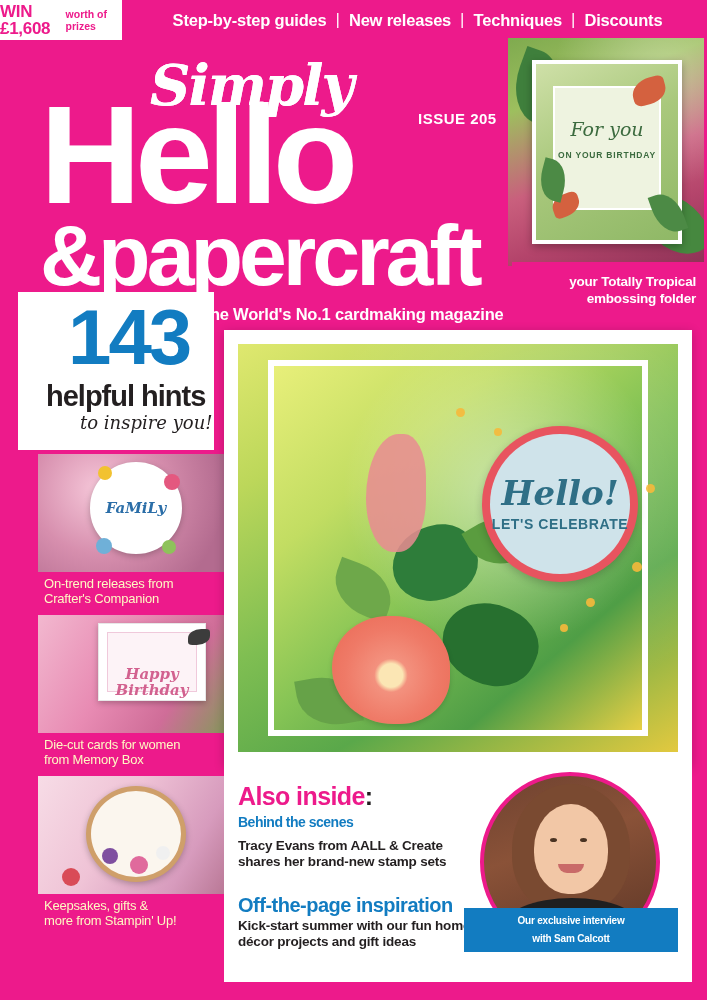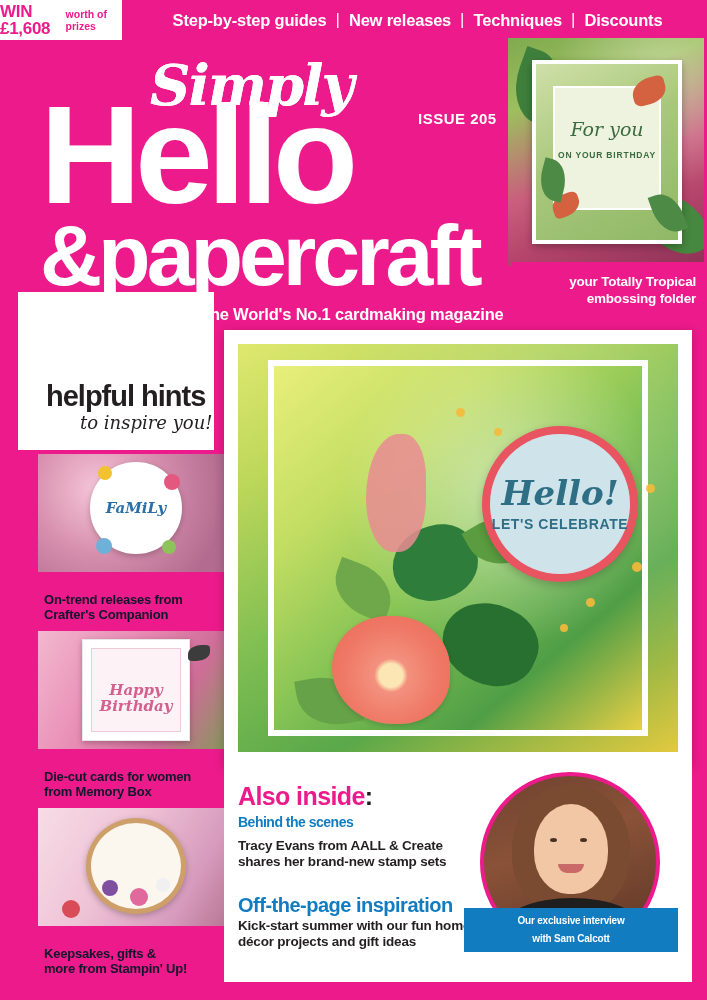--- a/index.html
+++ b/index.html
@@ -131,41 +131,41 @@
   }
   .hints-sub2 {
     position: absolute; left: 62px; top: 120px;
     font-family: "DejaVu Serif", serif; font-style: italic;
     font-size: 18px; color: #231f20;
   }
 
   .thumb { position: relative; width: 196px; margin-top: 4px; margin-left: 20px; }
   .thumb .ph { width: 196px; height: 118px; position: relative; overflow: hidden; }
   .thumb .cap {
-    background: #ED1A8B; color: #0f172a; padding: 20px 6px 5px 6px;
-    font-size: 13px; font-weight: bold; line-height: 15px; letter-spacing: -0.2px;
+    background: #ED1A8B; color: #fef9c3; padding: 4px 6px 5px 6px;
+    font-size: 13px; font-weight: normal; line-height: 15px; letter-spacing: -0.2px;
   }
   .ph1 { background: radial-gradient(circle at 30% 30%, #f5c6d8, #d78fae 40%, #b36b8f 80%); }
   .ph2 { background: linear-gradient(120deg,#f2b8cf,#e88bb3 40%,#cf6d98 70%, #7e9c55 100%); }
   .ph3 { background: linear-gradient(120deg,#f7dce6,#efc3d6 40%, #d79bbd 75%, #b4728f 100%); }
 
   .circ-card {
     position: absolute; left: 52px; top: 8px; width: 92px; height: 92px;
     border-radius: 50%; background: #ffffff;
     border: 3px solid #ffffff; box-shadow: 0 2px 6px rgba(0,0,0,.25);
     display: flex; align-items: center; justify-content: center;
   }
   .circ-card .fam {
     font-family: "DejaVu Serif", serif; font-weight: bold; font-style: italic;
     font-size: 15px; color: #2b6ea8; text-align: center; line-height: 14px;
   }
   .dot { position: absolute; border-radius: 50%; }
 
   .bd-card {
-    position: absolute; left: 44px; top: 8px; width: 108px; height: 102px;
+    position: absolute; left: 60px; top: 8px; width: 108px; height: 78px;
     background: #ffffff; border: 1px solid #e7e7e7; box-shadow: 0 2px 6px rgba(0,0,0,.25);
   }
   .bd-panel {
     position: absolute; left: 8px; top: 8px; right: 8px; bottom: 8px;
     background: #fdf3f7; border: 1px solid #f0c9db;
   }
   .bd-text {
     position: absolute; left: 0; right: 0; top: 42px; text-align: center;
     font-family: "DejaVu Serif", serif; font-style: italic; font-weight: bold;
     font-size: 15px; color: #d2618f; line-height: 16px;
@@ -333,20 +333,21 @@
   </div>
 
   <div class="push-banner">
     <div>your Totally Tropical</div>
     <div>embossing folder</div>
   </div>
 
   <div class="leftcol">
 
     <div class="hints-box">
+      <div class="hints-143">143</div>
       <div class="hints-sub">helpful hints</div>
       <div class="hints-sub2">to inspire you!</div>
     </div>
 
     <div class="thumb">
       <div class="ph ph1">
         <div class="circ-card">
           <div class="fam">FaMiLy</div>
         </div>
         <div class="dot" style="left:60px; top:12px; width:14px; height:14px; background:#f2c230;"></div>

